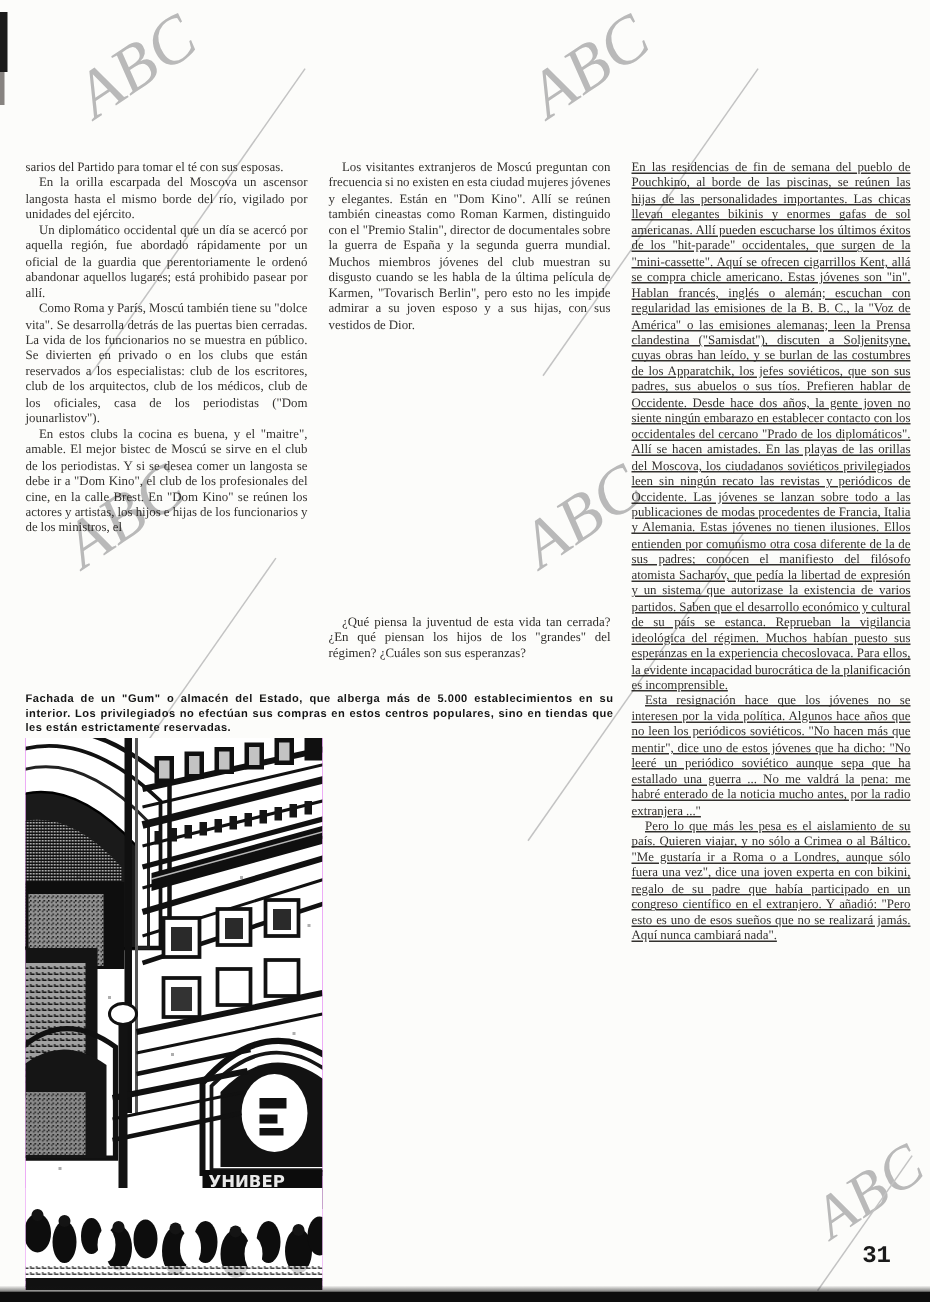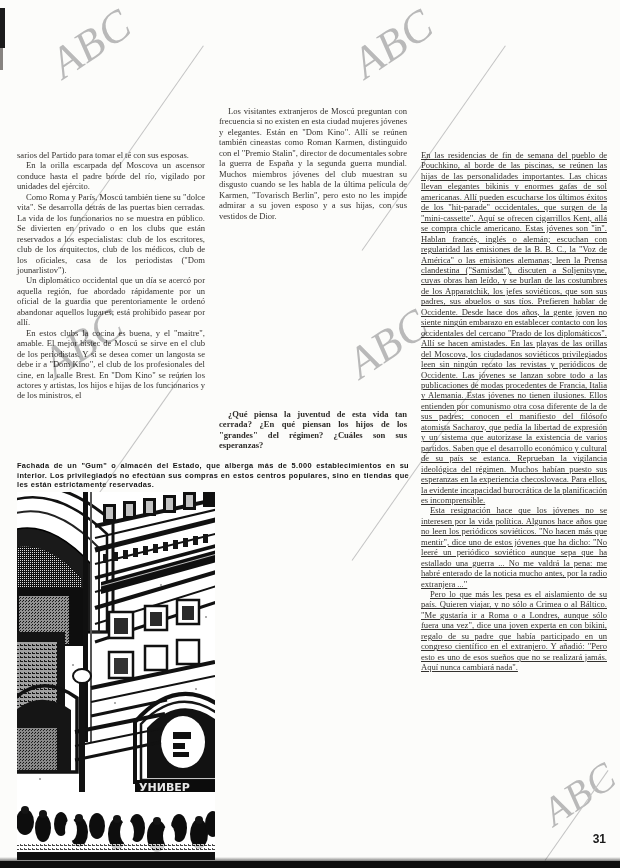--- a/index.html
+++ b/index.html
@@ -95,21 +95,21 @@
     word-spacing: -0.2px;
   }
   #col-1 { left: 17px; }
   #col-2 { left: 219px; width: 188px; }
   #col-3 { left: 421px; width: 186px; text-decoration: underline; }
 
   .col p {
     margin: 0 0 0 0;
     text-indent: 9px;
   }
-  .col p.noind { text-indent: 0; margin-top: 44px; }
+  .col p.noind { text-indent: 0; }
 
   
   .degraded {
     filter: blur(.22px) contrast(1.25);
     opacity: .88;
   }
 
   
   #headline {
     position: absolute;
@@ -129,21 +129,20 @@
     left: 219px;
     top: 409px;
     width: 188px;
     font-size: 8.6px;
     line-height: 10.45px;
     text-align: justify;
     color: #2d2b29;
     text-indent: 9px;
     filter: blur(.22px) contrast(1.25);
     opacity: .9;
-    font-weight: bold;
   }
 
   
   #caption {
     position: absolute;
     left: 17px;
     top: 461px;
     width: 392px;
     font-family: "Liberation Sans", sans-serif;
     font-weight: bold;
@@ -163,25 +162,25 @@
     width: 198px;
     height: 368px;
     overflow: hidden;
     background: #d946ef;
   }
   #photo-wrap svg { display: block; }
 
   
   #folio {
     position: absolute;
-    right: 14px;
+    right: 26px;
     bottom: 22px;
-    font-family: Liberation Sans, sans-serif;
+    font-family: Liberation Mono, monospace;
     font-weight: bold;
-    font-size: 12px;
+    font-size: 16px;
     color: #1a1a1a;
   }
 </style>
 </head>
 <body>
 
 <div id="page">
 
   <div class="scan-edge-left"></div>
   <div class="scan-edge-left2"></div>
@@ -192,23 +191,23 @@
   <div class="wm wm-4">ABC</div>
   <div class="wm wm-5">ABC</div>
   <div class="wm-slash wm-s1"></div>
   <div class="wm-slash wm-s2"></div>
   <div class="wm-slash wm-s3"></div>
   <div class="wm-slash wm-s4"></div>
   <div class="wm-slash wm-s5"></div>
 
   <div class="col degraded" id="col-1">
     <p class="noind">sarios del Partido para tomar el té con sus esposas.</p>
-    <p>En la orilla escarpada del Moscova un ascensor conduce hasta el padre borde del río, vigilado por unidades del ejército.</p>
+    <p>En la orilla escarpada del Moscova un ascensor langosta hasta el mismo borde del río, vigilado por unidades del ejército.</p>
+    <p>Un diplomático occidental que un día se acercó por aquella región, fue abordado rápidamente por un oficial de la guardia que perentoriamente le ordenó abandonar aquellos lugares; está prohibido pasear por allí.</p>
     <p>Como Roma y París, Moscú también tiene su "dolce vita". Se desarrolla detrás de las puertas bien cerradas. La vida de los funcionarios no se muestra en público. Se divierten en privado o en los clubs que están reservados a los especialistas: club de los escritores, club de los arquitectos, club de los médicos, club de los oficiales, casa de los periodistas ("Dom jounarlistov").</p>
-    <p>Un diplomático occidental que un día se acercó por aquella región, fue abordado rápidamente por un oficial de la guardia que perentoriamente le ordenó abandonar aquellos lugares; está prohibido pasear por allí.</p>
     <p>En estos clubs la cocina es buena, y el "maitre", amable. El mejor bistec de Moscú se sirve en el club de los periodistas. Y si se desea comer un langosta se debe ir a "Dom Kino", el club de los profesionales del cine, en la calle Brest. En "Dom Kino" se reúnen los actores y artistas, los hijos e hijas de los funcionarios y de los ministros, el</p>
   </div>
 
   <div class="col degraded" id="col-2">
     <p>Los visitantes extranjeros de Moscú preguntan con frecuencia si no existen en esta ciudad mujeres jóvenes y elegantes. Están en "Dom Kino". Allí se reúnen también cineastas como Roman Karmen, distinguido con el "Premio Stalin", director de documentales sobre la guerra de España y la segunda guerra mundial. Muchos miembros jóvenes del club muestran su disgusto cuando se les habla de la última película de Karmen, "Tovarisch Berlin", pero esto no les impide admirar a su joven esposo y a sus hijas, con sus vestidos de Dior.</p>
   </div>
 
 
   <div id="kicker">¿Qué piensa la juventud de esta vida tan cerrada? ¿En qué piensan los hijos de los "grandes" del régimen? ¿Cuáles son sus esperanzas?</div>
 

